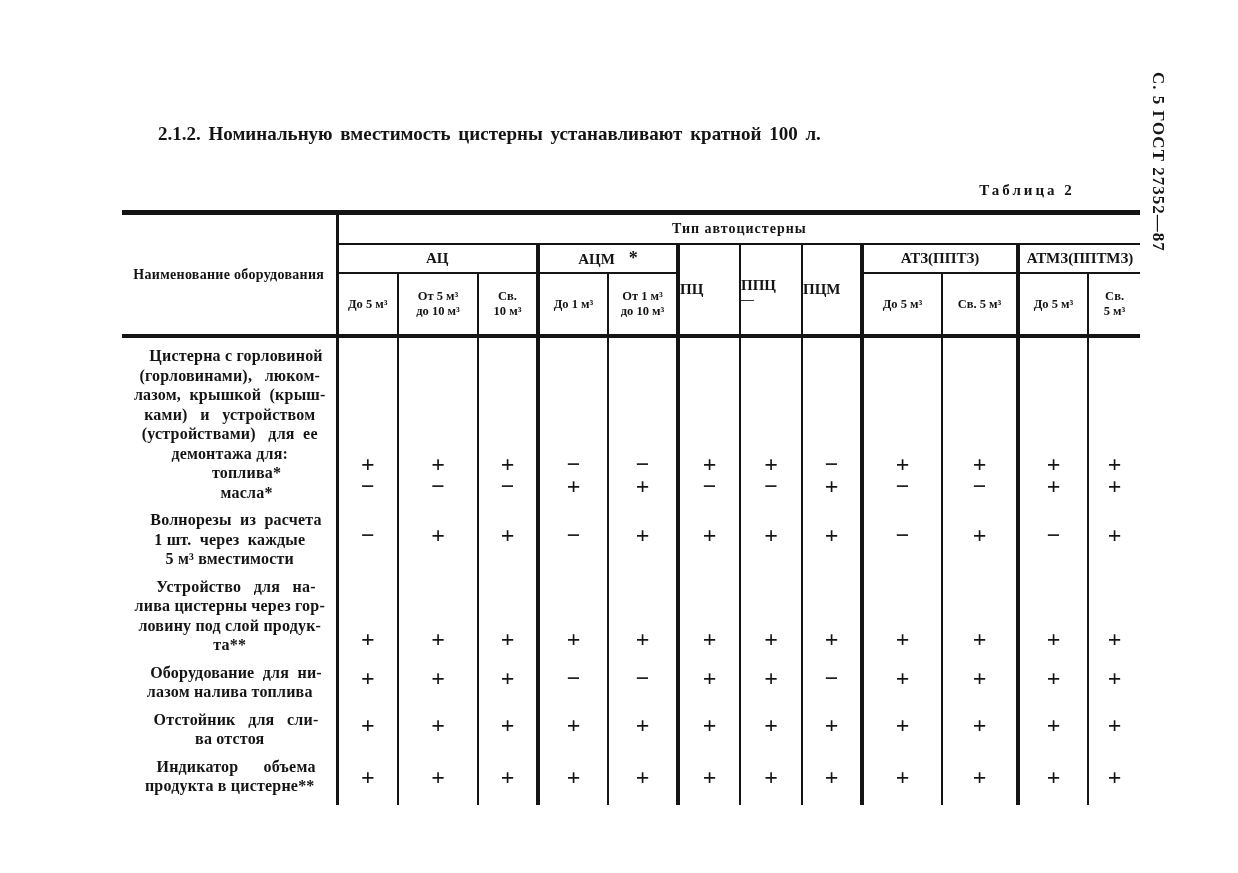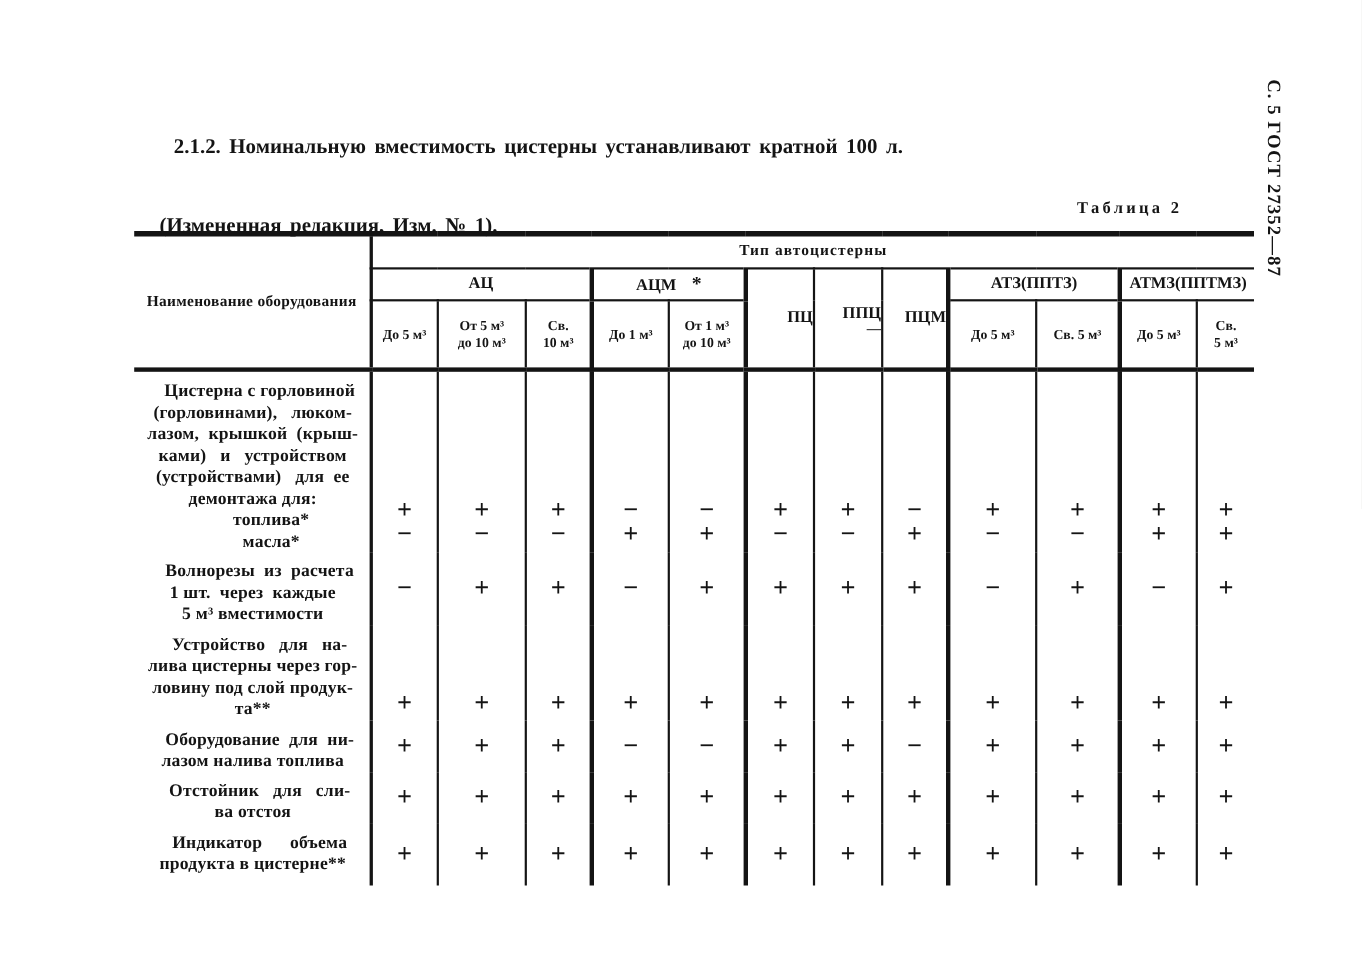--- a/index.html
+++ b/index.html
@@ -50,21 +50,21 @@
   table.equip .name-sep{border-right-width:3px;}
   th.type-head{
     height:28px;font-size:14px;font-weight:bold;
     border-bottom:2px solid #141414;text-align:center;vertical-align:middle;
     letter-spacing:1px;
   }
   th.group-head{
     height:27px;font-size:15px;border-bottom:2px solid #141414;
     text-align:center;vertical-align:middle;white-space:nowrap;
   }
-  th.single-head{font-size:15px;text-align:right;vertical-align:middle;}
+  th.single-head{font-size:15px;text-align:left;vertical-align:middle;}
   .ppc-dash{font-size:13px;line-height:6px;margin-top:2px;}
   .acm-star{margin-left:14px;font-size:18px;}
   thead tr.sub-row th{
     height:60px;font-size:12.5px;text-align:center;vertical-align:middle;
     white-space:pre-line;line-height:15px;
   }
   thead tr.sub-row th, th.single-head, th.name-col{border-bottom:4px solid #141414;}
   th.name-col{
     font-size:14px;text-align:left;vertical-align:middle;
     padding-left:5px;letter-spacing:.3px;
@@ -89,21 +89,20 @@
   tbody tr:nth-child(1) td.val,
   tbody tr:nth-child(3) td.val{vertical-align:bottom;padding-bottom:5px;}
 </style>
 </head>
 <body>
 
 <div class="page">
 
   <div class="para-block">
     <div class="para">2.1.2. Номинальную вместимость цистерны устанавливают кратной 100 л.</div>
-    <div class="para no-indent" style="font-weight: bold;">(Измененная редакция, Изм. № 1).</div>
   </div>
 
   <div class="side-label">С. 5 ГОСТ 27352—87</div>
 
   <div class="table-caption">Таблица 2</div>
 
   <table class="equip">
     <colgroup>
       <col style="width:215px">
         <col style="width:61px">

